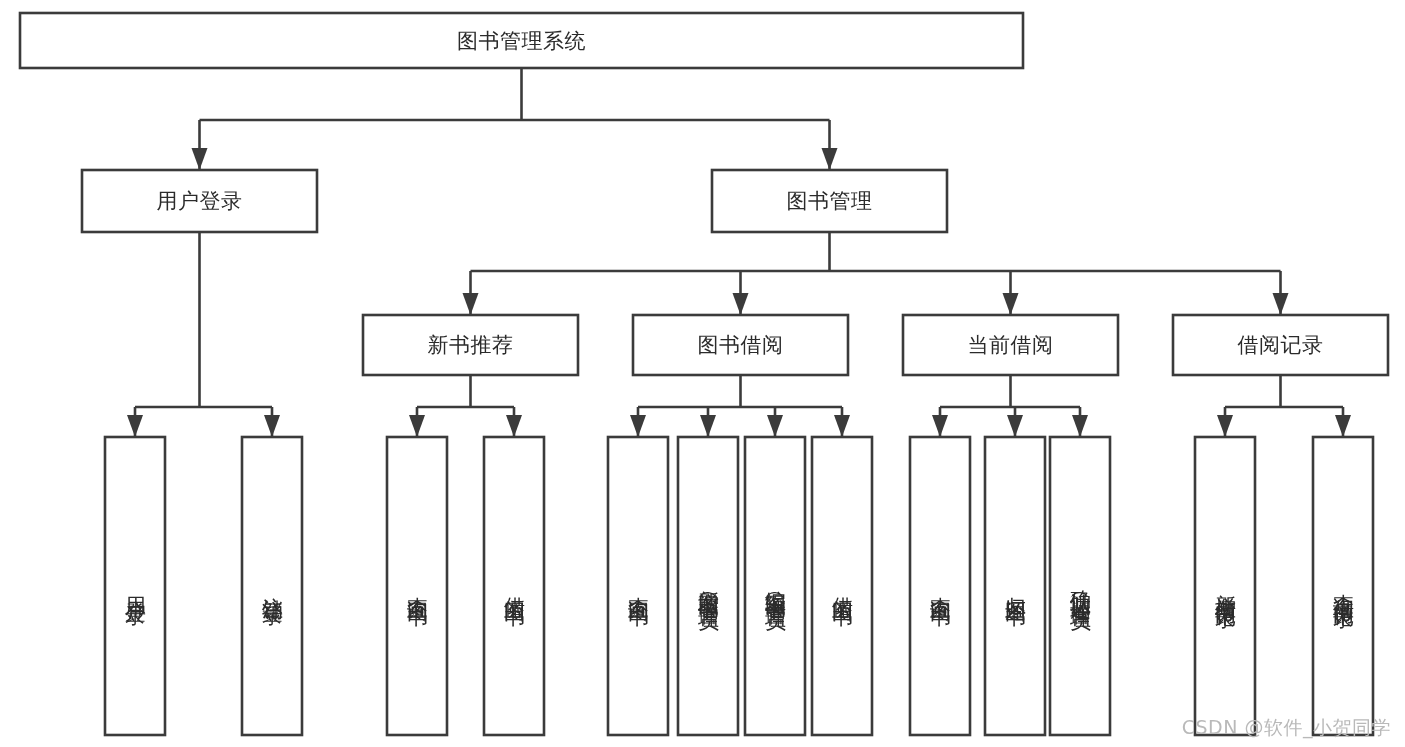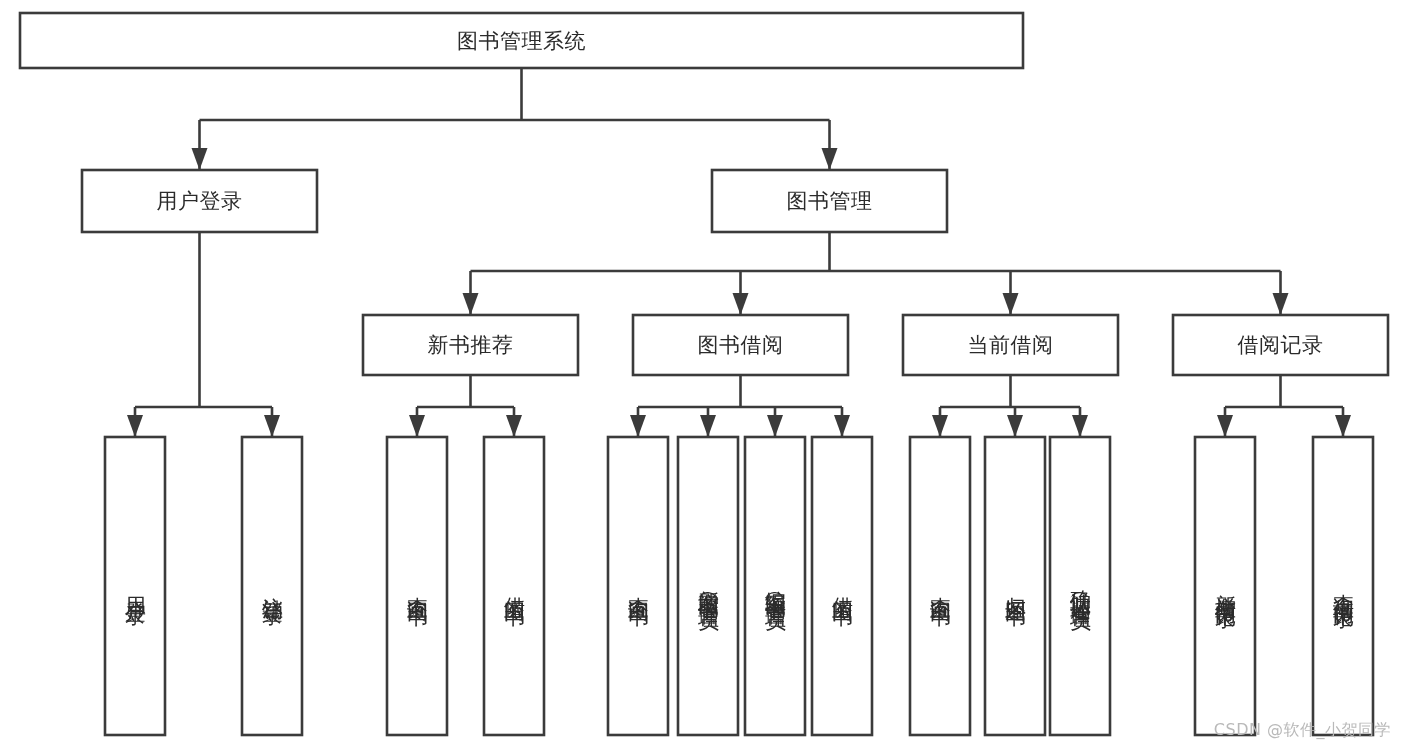--- a/index.html
+++ b/index.html
@@ -67,21 +67,21 @@
     line-height: 1;
     color: #2b2b2b;
     letter-spacing: 3px;
     white-space: nowrap;
   }
   #watermark {
     position: absolute;
     right: 14px;
     bottom: 6px;
     font-family: "DejaVu Sans", "Liberation Sans", sans-serif;
-    font-size: 16px;
+    font-size: 19px;
     color: #b9b9b9;
     letter-spacing: 0.5px;
     user-select: none;
   }
 </style>
 </head>
 <body>
 
 <div id="diagram-root">
 

